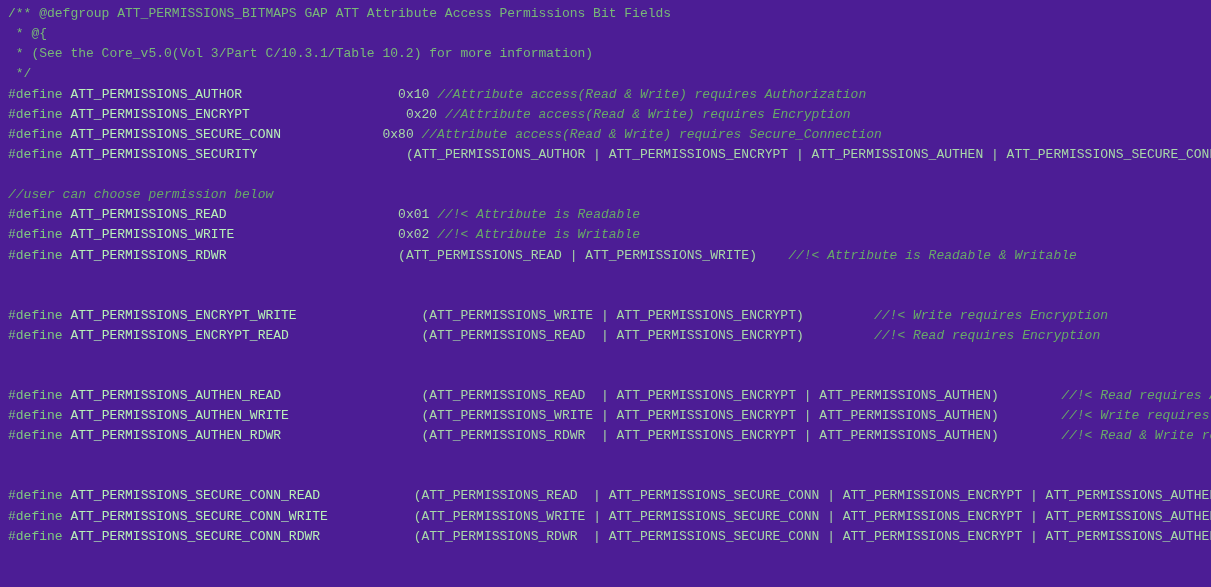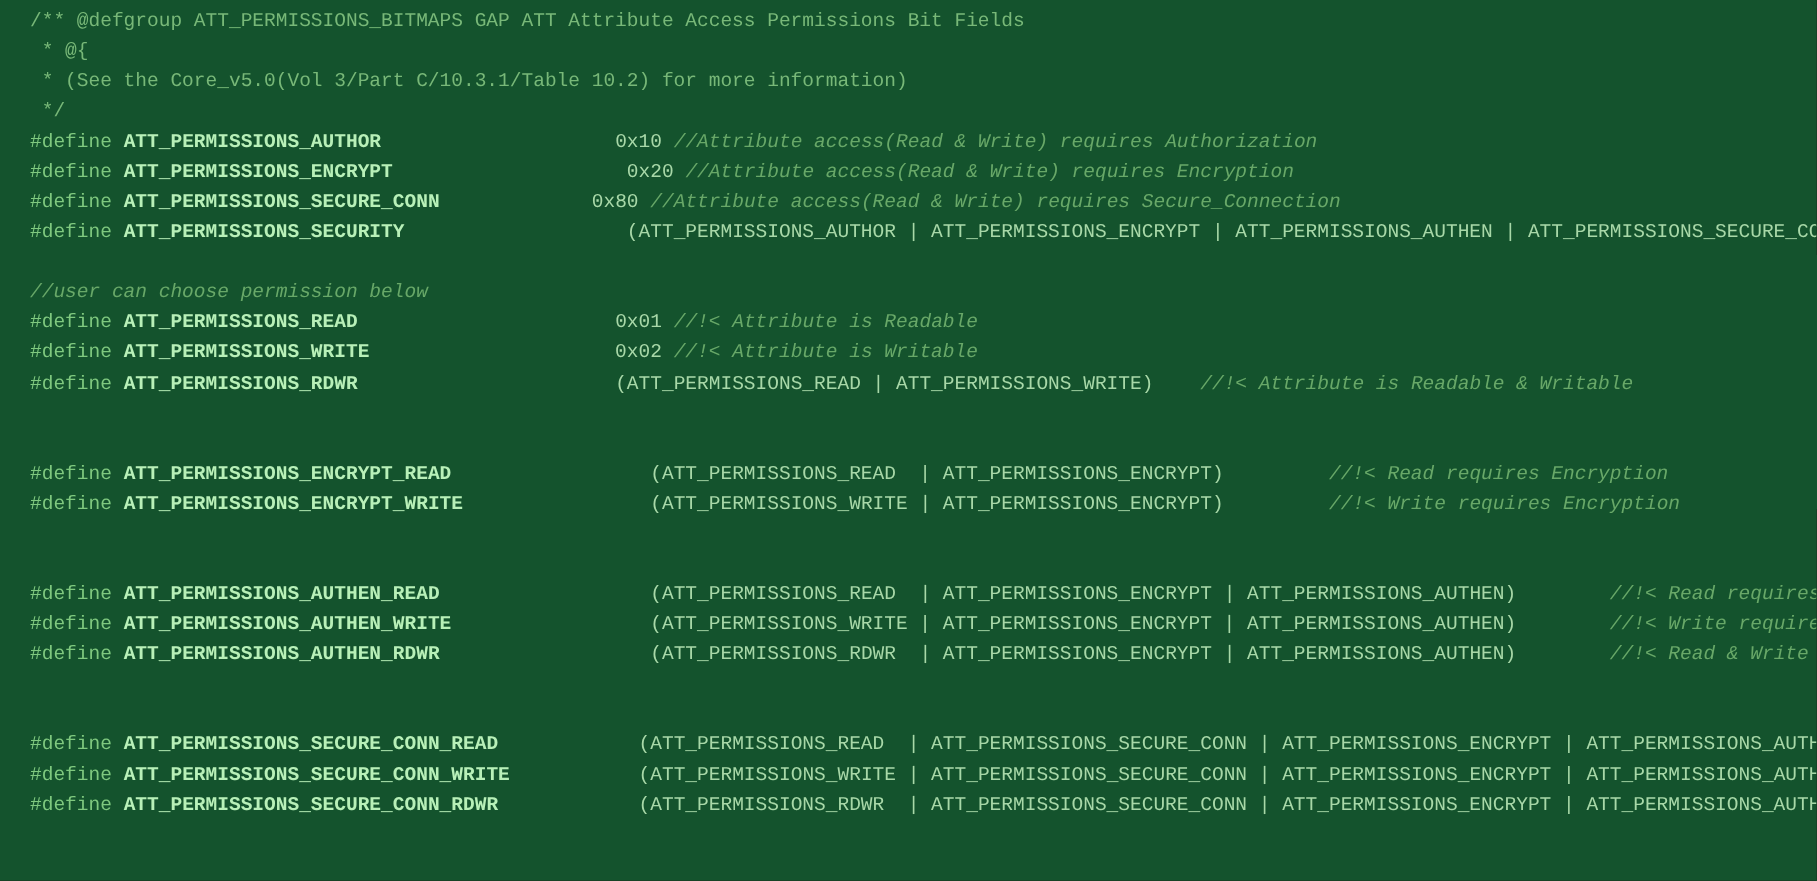--- a/index.html
+++ b/index.html
@@ -12,40 +12,40 @@
       background-color: #1e2a1e;
       font-family: 'Courier New', Courier, monospace;
       font-size: 13px;
       color: #a8d8a8;
       overflow: hidden;
       width: 1211px;
       height: 587px;
     }
 
     .code-container {
-      background-color: #14532d;
+      background-color: #4c1d95;
       width: 100%;
       height: 100%;
       overflow: hidden;
-      padding: 4px 12px;
+      padding: 4px 0;
     }
 
     .code-line {
       white-space: pre;
       padding: 0 8px;
       line-height: 1.55;
       min-height: 20px;
     }
 
     .code-line.empty {
       height: 12px;
     }
 
     .kw { color: #7fc97f; font-weight: normal; } 
-    .macro { color: #b8f0b8; font-weight: bold; } 
+    .macro { color: #b8f0b8; font-weight: normal; } 
     .value { color: #a8d8a8; } 
     .comment { color: #68a868; font-style: italic; } 
     .comment-doc { color: #78b878; }
   </style>
 </head>
 <body>
 
 <div class="code-container">
 
 <div class="code-line"><span class="comment-doc">/** @defgroup ATT_PERMISSIONS_BITMAPS GAP ATT Attribute Access Permissions Bit Fields</span></div>
@@ -56,22 +56,22 @@
     <div class="code-line"><span class="kw">#define</span> <span class="macro">ATT_PERMISSIONS_ENCRYPT</span>                    <span class="value">0x20</span> <span class="comment">//Attribute access(Read &amp; Write) requires Encryption</span></div>
     <div class="code-line"><span class="kw">#define</span> <span class="macro">ATT_PERMISSIONS_SECURE_CONN</span>             <span class="value">0x80</span> <span class="comment">//Attribute access(Read &amp; Write) requires Secure_Connection</span></div>
     <div class="code-line"><span class="kw">#define</span> <span class="macro">ATT_PERMISSIONS_SECURITY</span>                   <span class="value">(ATT_PERMISSIONS_AUTHOR | ATT_PERMISSIONS_ENCRYPT | ATT_PERMISSIONS_AUTHEN | ATT_PERMISSIONS_SECURE_CONN)</span></div>
     <div class="code-line empty">&nbsp;</div>
     <div class="code-line"><span class="comment">//user can choose permission below</span></div>
     <div class="code-line"><span class="kw">#define</span> <span class="macro">ATT_PERMISSIONS_READ</span>                      <span class="value">0x01</span> <span class="comment">//!&lt; Attribute is Readable</span></div>
     <div class="code-line"><span class="kw">#define</span> <span class="macro">ATT_PERMISSIONS_WRITE</span>                     <span class="value">0x02</span> <span class="comment">//!&lt; Attribute is Writable</span></div>
     <div class="code-line"><span class="kw">#define</span> <span class="macro">ATT_PERMISSIONS_RDWR</span>                      <span class="value">(ATT_PERMISSIONS_READ | ATT_PERMISSIONS_WRITE)</span> <span class="comment">   //!&lt; Attribute is Readable &amp; Writable</span></div>
     <div class="code-line empty">&nbsp;</div>
     <div class="code-line empty">&nbsp;</div>
+    <div class="code-line"><span class="kw">#define</span> <span class="macro">ATT_PERMISSIONS_ENCRYPT_WRITE</span>                <span class="value">(ATT_PERMISSIONS_WRITE | ATT_PERMISSIONS_ENCRYPT)</span> <span class="comment">        //!&lt; Write requires Encryption</span></div>
     <div class="code-line"><span class="kw">#define</span> <span class="macro">ATT_PERMISSIONS_ENCRYPT_READ</span>                 <span class="value">(ATT_PERMISSIONS_READ  | ATT_PERMISSIONS_ENCRYPT)</span> <span class="comment">        //!&lt; Read requires Encryption</span></div>
-    <div class="code-line"><span class="kw">#define</span> <span class="macro">ATT_PERMISSIONS_ENCRYPT_WRITE</span>                <span class="value">(ATT_PERMISSIONS_WRITE | ATT_PERMISSIONS_ENCRYPT)</span> <span class="comment">        //!&lt; Write requires Encryption</span></div>
     <div class="code-line empty">&nbsp;</div>
     <div class="code-line empty">&nbsp;</div>
     <div class="code-line"><span class="kw">#define</span> <span class="macro">ATT_PERMISSIONS_AUTHEN_READ</span>                  <span class="value">(ATT_PERMISSIONS_READ  | ATT_PERMISSIONS_ENCRYPT | ATT_PERMISSIONS_AUTHEN)</span> <span class="comment">       //!&lt; Read requires Authe</span></div>
     <div class="code-line"><span class="kw">#define</span> <span class="macro">ATT_PERMISSIONS_AUTHEN_WRITE</span>                 <span class="value">(ATT_PERMISSIONS_WRITE | ATT_PERMISSIONS_ENCRYPT | ATT_PERMISSIONS_AUTHEN)</span> <span class="comment">       //!&lt; Write requires Auth</span></div>
     <div class="code-line"><span class="kw">#define</span> <span class="macro">ATT_PERMISSIONS_AUTHEN_RDWR</span>                  <span class="value">(ATT_PERMISSIONS_RDWR  | ATT_PERMISSIONS_ENCRYPT | ATT_PERMISSIONS_AUTHEN)</span> <span class="comment">       //!&lt; Read &amp; Write requi</span></div>
     <div class="code-line empty">&nbsp;</div>
     <div class="code-line empty">&nbsp;</div>
     <div class="code-line"><span class="kw">#define</span> <span class="macro">ATT_PERMISSIONS_SECURE_CONN_READ</span>            <span class="value">(ATT_PERMISSIONS_READ  | ATT_PERMISSIONS_SECURE_CONN | ATT_PERMISSIONS_ENCRYPT | ATT_PERMISSIONS_AUTHEN)</span></div>
     <div class="code-line"><span class="kw">#define</span> <span class="macro">ATT_PERMISSIONS_SECURE_CONN_WRITE</span>           <span class="value">(ATT_PERMISSIONS_WRITE | ATT_PERMISSIONS_SECURE_CONN | ATT_PERMISSIONS_ENCRYPT | ATT_PERMISSIONS_AUTHEN)</span></div>
     <div class="code-line"><span class="kw">#define</span> <span class="macro">ATT_PERMISSIONS_SECURE_CONN_RDWR</span>            <span class="value">(ATT_PERMISSIONS_RDWR  | ATT_PERMISSIONS_SECURE_CONN | ATT_PERMISSIONS_ENCRYPT | ATT_PERMISSIONS_AUTHEN)</span></div>

